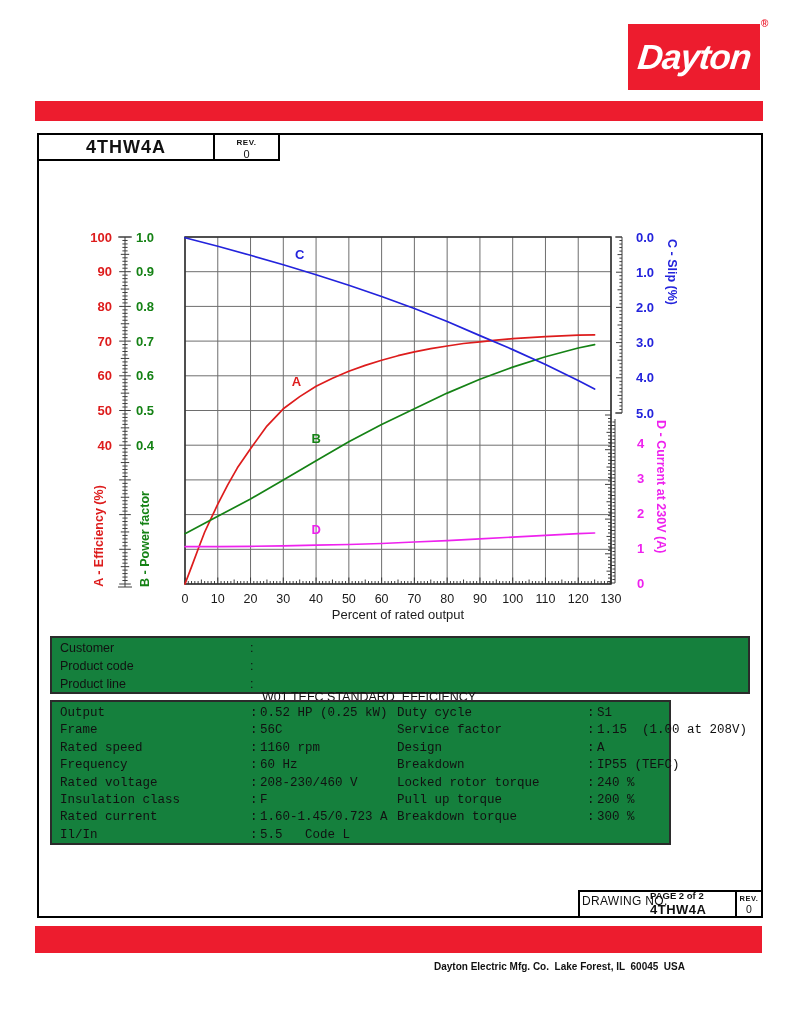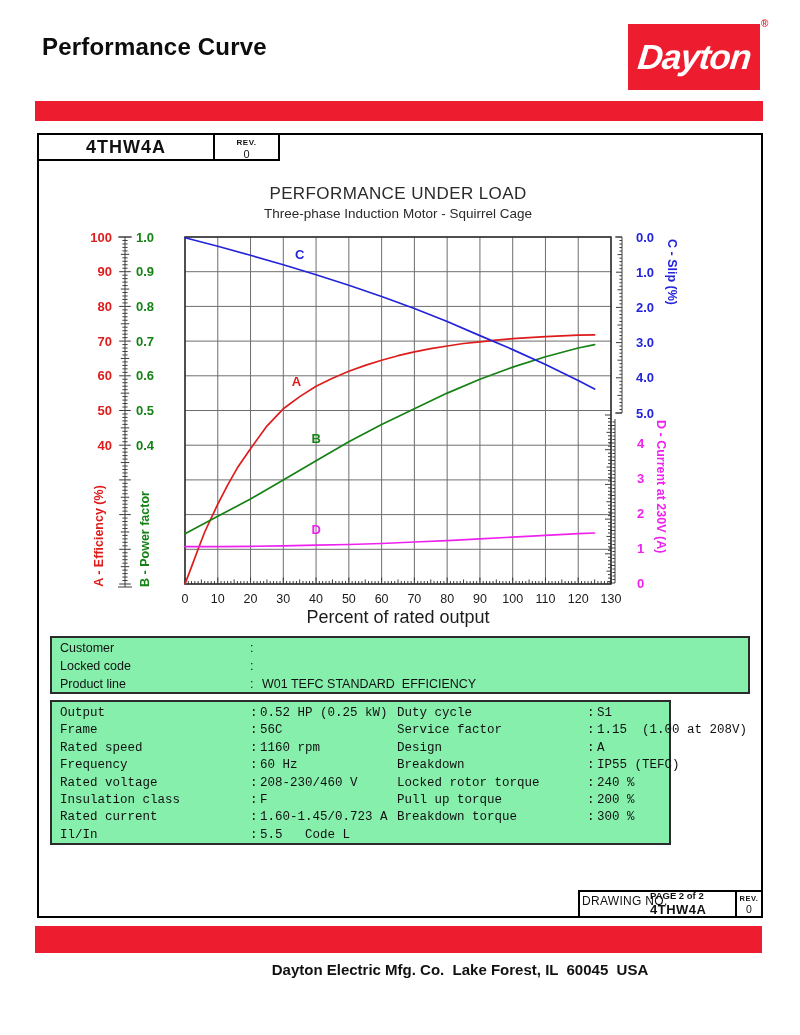--- a/index.html
+++ b/index.html
@@ -17,73 +17,70 @@
   
   .frame{left:37px;top:133px;width:726px;height:785px;border:2px solid #000;box-sizing:border-box;}
   .model-box{left:37px;top:133px;width:178px;height:28px;border:2px solid #000;box-sizing:border-box;background:#fff;
              display:flex;align-items:center;justify-content:center;font-size:18px;font-weight:bold;letter-spacing:1px;}
   .rev-box{left:213px;top:133px;width:67px;height:28px;border:2px solid #000;box-sizing:border-box;background:#fff;text-align:center;}
   .rev-lbl{font-size:8px;font-weight:bold;margin-top:3px;letter-spacing:.5px;}
   .rev-val{font-size:11px;margin-top:1px;}
   
   .chart-title{left:98px;top:184px;width:600px;text-align:center;font-size:17px;color:#2a2a2a;letter-spacing:.4px;}
   .chart-subtitle{left:98px;top:206px;width:600px;text-align:center;font-size:13.5px;color:#2a2a2a;}
-  .x-axis-label{left:98px;top:607px;width:600px;text-align:center;font-size:18px;color:#1c1c1c;}
+  .x-axis-label{left:98px;top:607px;width:600px;text-align:center;font-size:13px;color:#1c1c1c;}
   #chart-svg{position:absolute;left:0;top:0;pointer-events:none;}
   
-  .info-box{border:2px solid #2b2b2b;box-sizing:border-box;background:#86efac;font-size:12.5px;}
+  .info-box{border:2px solid #2b2b2b;box-sizing:border-box;background:#15803d;font-size:12.5px;}
   .cust-box{left:50px;top:636px;width:700px;height:58px;padding-top:3px;}
   .cust-row{position:relative;height:18px;}
   .cust-row .lbl{margin-left:8px;}
   .cust-row .colon{position:absolute;left:198px;}
-  .cust-row .val{position:absolute;left:210px;white-space:pre;}
+  .cust-row .val{position:absolute;left:210px;white-space:pre;margin-top:13px;}
   .spec-box{left:50px;top:700px;width:621px;height:145px;font-family:Liberation Mono, monospace;}
   .spec-col{position:absolute;top:4px;}
   #spec-left{left:0;width:345px;}
   #spec-right{left:345px;width:350px;}
   .spec-row{position:relative;height:17.4px;}
   #spec-left .spec-row .lbl{margin-left:8px;}
   #spec-left .spec-row .colon{position:absolute;left:198px;}
   #spec-left .spec-row .val{position:absolute;left:208px;white-space:pre;}
   #spec-right .spec-row .colon{position:absolute;left:190px;}
   #spec-right .spec-row .val{position:absolute;left:200px;white-space:pre;}
   
   .tb-box{left:578px;top:890px;width:159px;height:28px;border:2px solid #000;box-sizing:border-box;background:#fff;}
   .tb-drawing-lbl{left:582px;top:894px;font-size:12px;letter-spacing:.3px;font-weight:normal;color:#111;}
   .tb-page{left:650px;top:890px;font-size:9.5px;font-weight:bold;white-space:pre;}
   .tb-no{left:650px;top:902px;font-size:13px;font-weight:bold;letter-spacing:.5px;}
   .tb-rev{left:735px;top:890px;width:28px;height:28px;border:2px solid #000;box-sizing:border-box;background:#fff;text-align:center;}
   .tb-rev .rev-lbl{font-size:7.5px;margin-top:2px;}
   .tb-rev .rev-val{font-size:10.5px;margin-top:0;}
-  .address{left:235px;top:961px;width:450px;text-align:center;font-size:15px;font-weight:bold;white-space:pre;}
+  .address{left:235px;top:961px;width:450px;text-align:right;font-size:10px;font-weight:bold;white-space:pre;}
   .copyright{left:40px;top:989px;font-size:8.5px;color:#222;white-space:pre;}
 </style>
 </head>
 <body>
 
 <div class="page">
 
-  <div class="abs doc-title">Performance Curve</div>
   <div class="abs logo-box">
     <span class="logo-text">Dayton</span>
   </div>
   <span class="abs logo-reg">®</span>
   <div class="abs redbar rb-top"></div>
 
   <div class="abs frame"></div>
   <div class="abs model-box">
     <span>4THW4A</span>
   </div>
   <div class="abs rev-box">
     <div class="rev-lbl">REV.</div>
     <div class="rev-val">0</div>
   </div>
 
-  <div class="abs chart-title">PERFORMANCE UNDER LOAD</div>
-  <div class="abs chart-subtitle">Three-phase Induction Motor - Squirrel Cage</div>
   <svg id="chart-svg" width="800" height="1035" viewBox="0 0 800 1035">
       <g>
         <line x1="185" y1="237" x2="185" y2="584" stroke="#6e6e6e" stroke-width="1"></line>
         <line x1="217.76923076923077" y1="237" x2="217.76923076923077" y2="584" stroke="#6e6e6e" stroke-width="1"></line>
         <line x1="250.53846153846155" y1="237" x2="250.53846153846155" y2="584" stroke="#6e6e6e" stroke-width="1"></line>
         <line x1="283.3076923076923" y1="237" x2="283.3076923076923" y2="584" stroke="#6e6e6e" stroke-width="1"></line>
         <line x1="316.0769230769231" y1="237" x2="316.0769230769231" y2="584" stroke="#6e6e6e" stroke-width="1"></line>
         <line x1="348.84615384615387" y1="237" x2="348.84615384615387" y2="584" stroke="#6e6e6e" stroke-width="1"></line>
         <line x1="381.61538461538464" y1="237" x2="381.61538461538464" y2="584" stroke="#6e6e6e" stroke-width="1"></line>
         <line x1="414.38461538461536" y1="237" x2="414.38461538461536" y2="584" stroke="#6e6e6e" stroke-width="1"></line>
@@ -568,21 +565,21 @@
     </svg>
   <div class="abs x-axis-label">Percent of rated output</div>
 
   <div class="abs info-box cust-box">
     <div class="cust-row">
       <span class="lbl">Customer</span>
       <span class="colon">:</span>
       <span class="val"></span>
     </div>
     <div class="cust-row">
-      <span class="lbl">Locked code</span>
+      <span class="lbl">Product code</span>
       <span class="colon">:</span>
       <span class="val"></span>
     </div>
     <div class="cust-row">
       <span class="lbl">Product line</span>
       <span class="colon">:</span>
       <span class="val">W01 TEFC STANDARD  EFFICIENCY</span>
     </div>
   </div>
 

